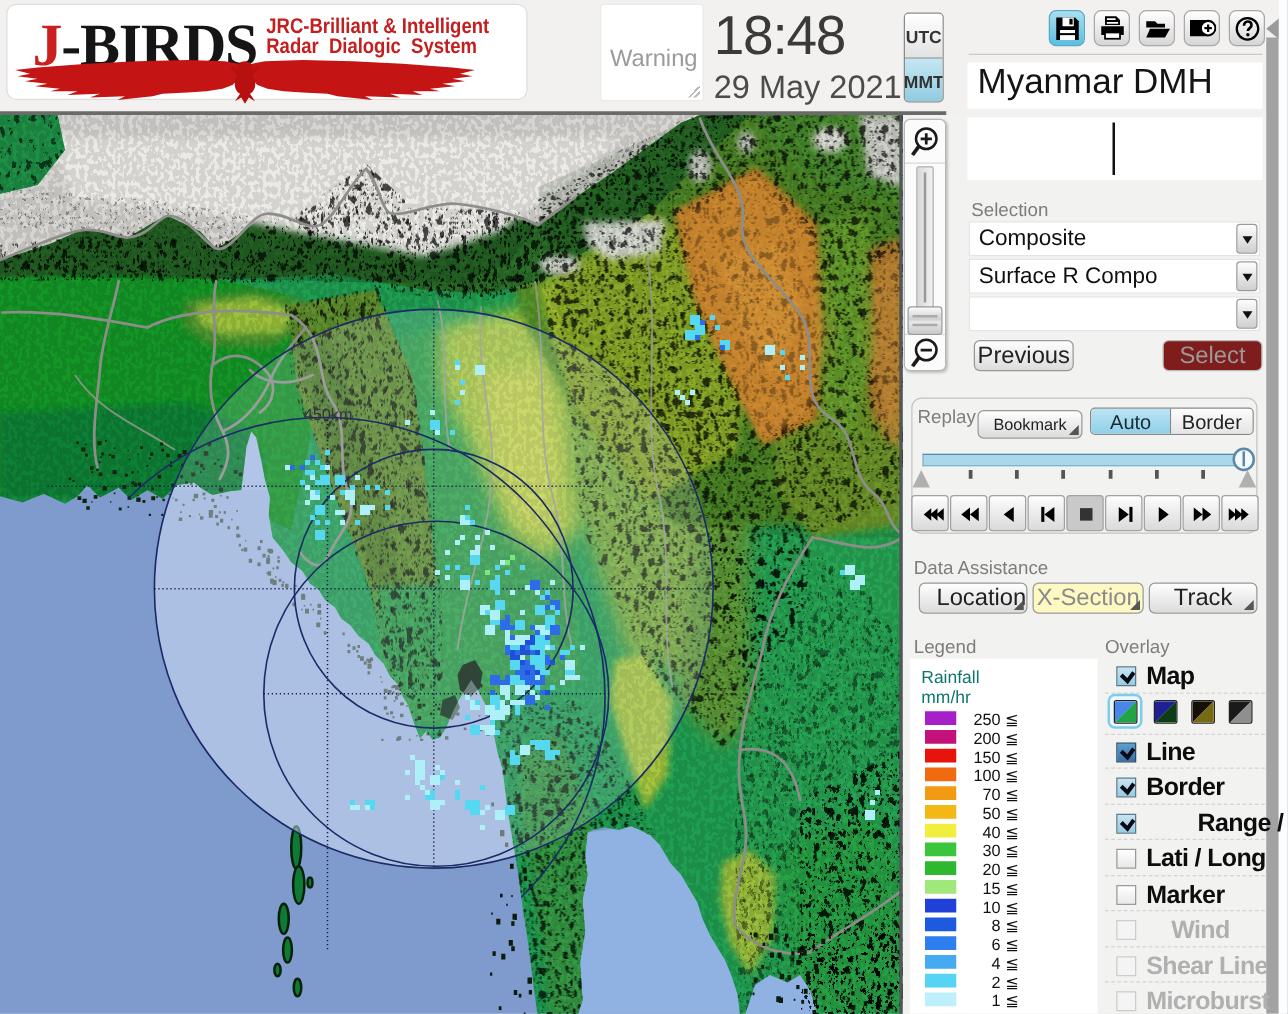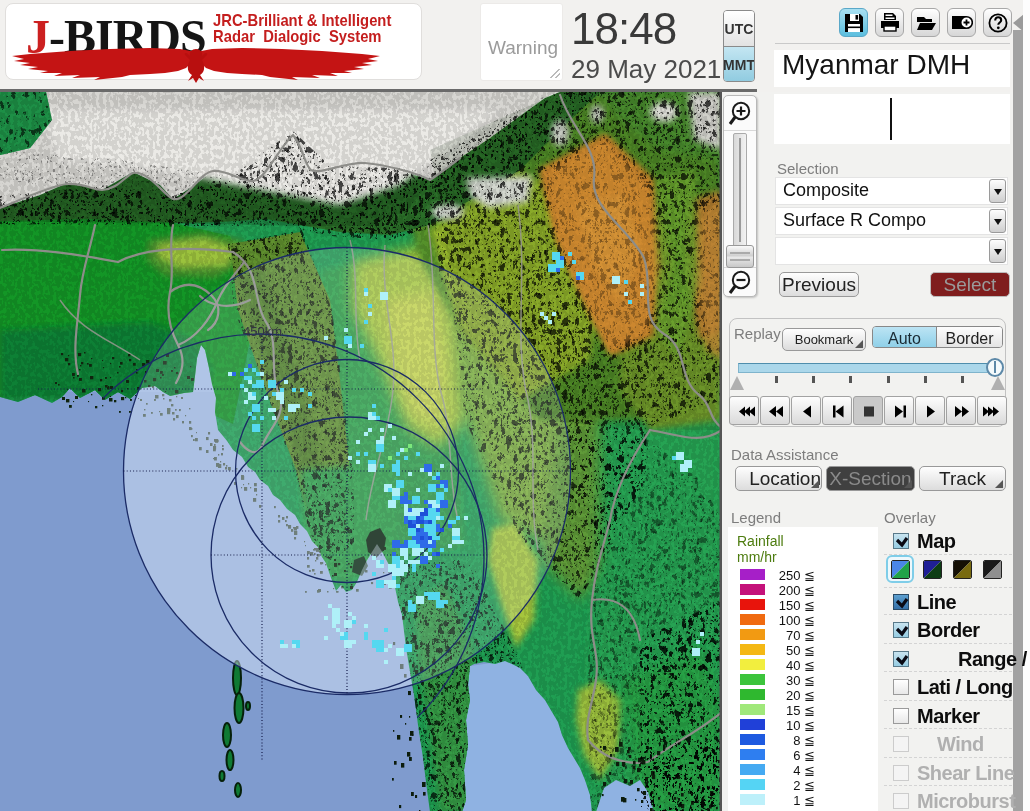--- a/index.html
+++ b/index.html
@@ -64,25 +64,25 @@
 #sltrack{position:absolute;left:738px;top:363px;width:255px;height:10px;background:#abd7ea;border:1px solid #7fb4cc;border-top-color:#4f8eac;}
 #slthumb{position:absolute;left:986px;top:358px;width:18px;height:19px;background:#f4fafc;border:2px solid #5d89a8;border-radius:50%;}
 #slthumb:after{content:"";position:absolute;left:6px;top:1px;width:2px;height:12px;background:#5d89a8;}
 .tick{position:absolute;top:376px;width:3px;height:7px;background:#555;}
 .endtri{position:absolute;top:376px;width:0;height:0;border-left:7px solid transparent;border-right:7px solid transparent;border-bottom:14px solid #b0b0b0;}
 .pbtn{position:absolute;top:396px;width:30px;height:29px;border:1px solid #a2a2a2;border-radius:3px;background:linear-gradient(#fdfdfd,#dadada);}
 .pbtn svg{position:absolute;left:0;top:0;}
 #pb5{background:#c9c9c9;}
 
 #daloc{left:735px;top:466px;width:87px;height:25px;line-height:23px;text-align:right;}
-#daxs{left:826px;top:466px;width:89px;height:25px;line-height:23px;background:#404040;color:#8a8a8a;}
+#daxs{left:826px;top:466px;width:89px;height:25px;line-height:23px;background:#fef9c3;color:#8a8a8a;}
 #datrack{left:919px;top:466px;width:87px;height:25px;line-height:23px;}
 
 #legendbox{position:absolute;left:728px;top:527px;width:150px;height:284px;background:#fff;}
-#legendbox .rf{position:absolute;left:9px;top:6px;font-size:14px;color:#4d7c0f;line-height:16px;}
+#legendbox .rf{position:absolute;left:9px;top:6px;font-size:14px;color:#0f766e;line-height:16px;}
 .sw{position:absolute;left:12px;width:25px;height:11px;}
 .swl{position:absolute;width:70px;text-align:right;font-size:13px;color:#111;}
 
 .ovcb{position:absolute;left:893px;width:16px;height:16px;border:1px solid #5a7a8a;background:linear-gradient(#c8e4f0,#96cce2);}
 .ovcb svg{position:absolute;left:0px;top:-2px;}
 .ovcb.un{background:linear-gradient(#ffffff,#e8e8e8);border:1px solid #9a9a9a;}
 .ovcb.dis{background:#f4f4f4;border:1px solid #cccccc;}
 .ovlbl{position:absolute;left:917px;letter-spacing:-0.5px;font-size:20px;font-weight:bold;color:#0d0d0d;white-space:nowrap;}
 .ovlbl.dis{color:#b0b0b0;font-weight:bold;}
 .ovsep{position:absolute;width:128px;border-top:1px dashed #d4d4d4;}

